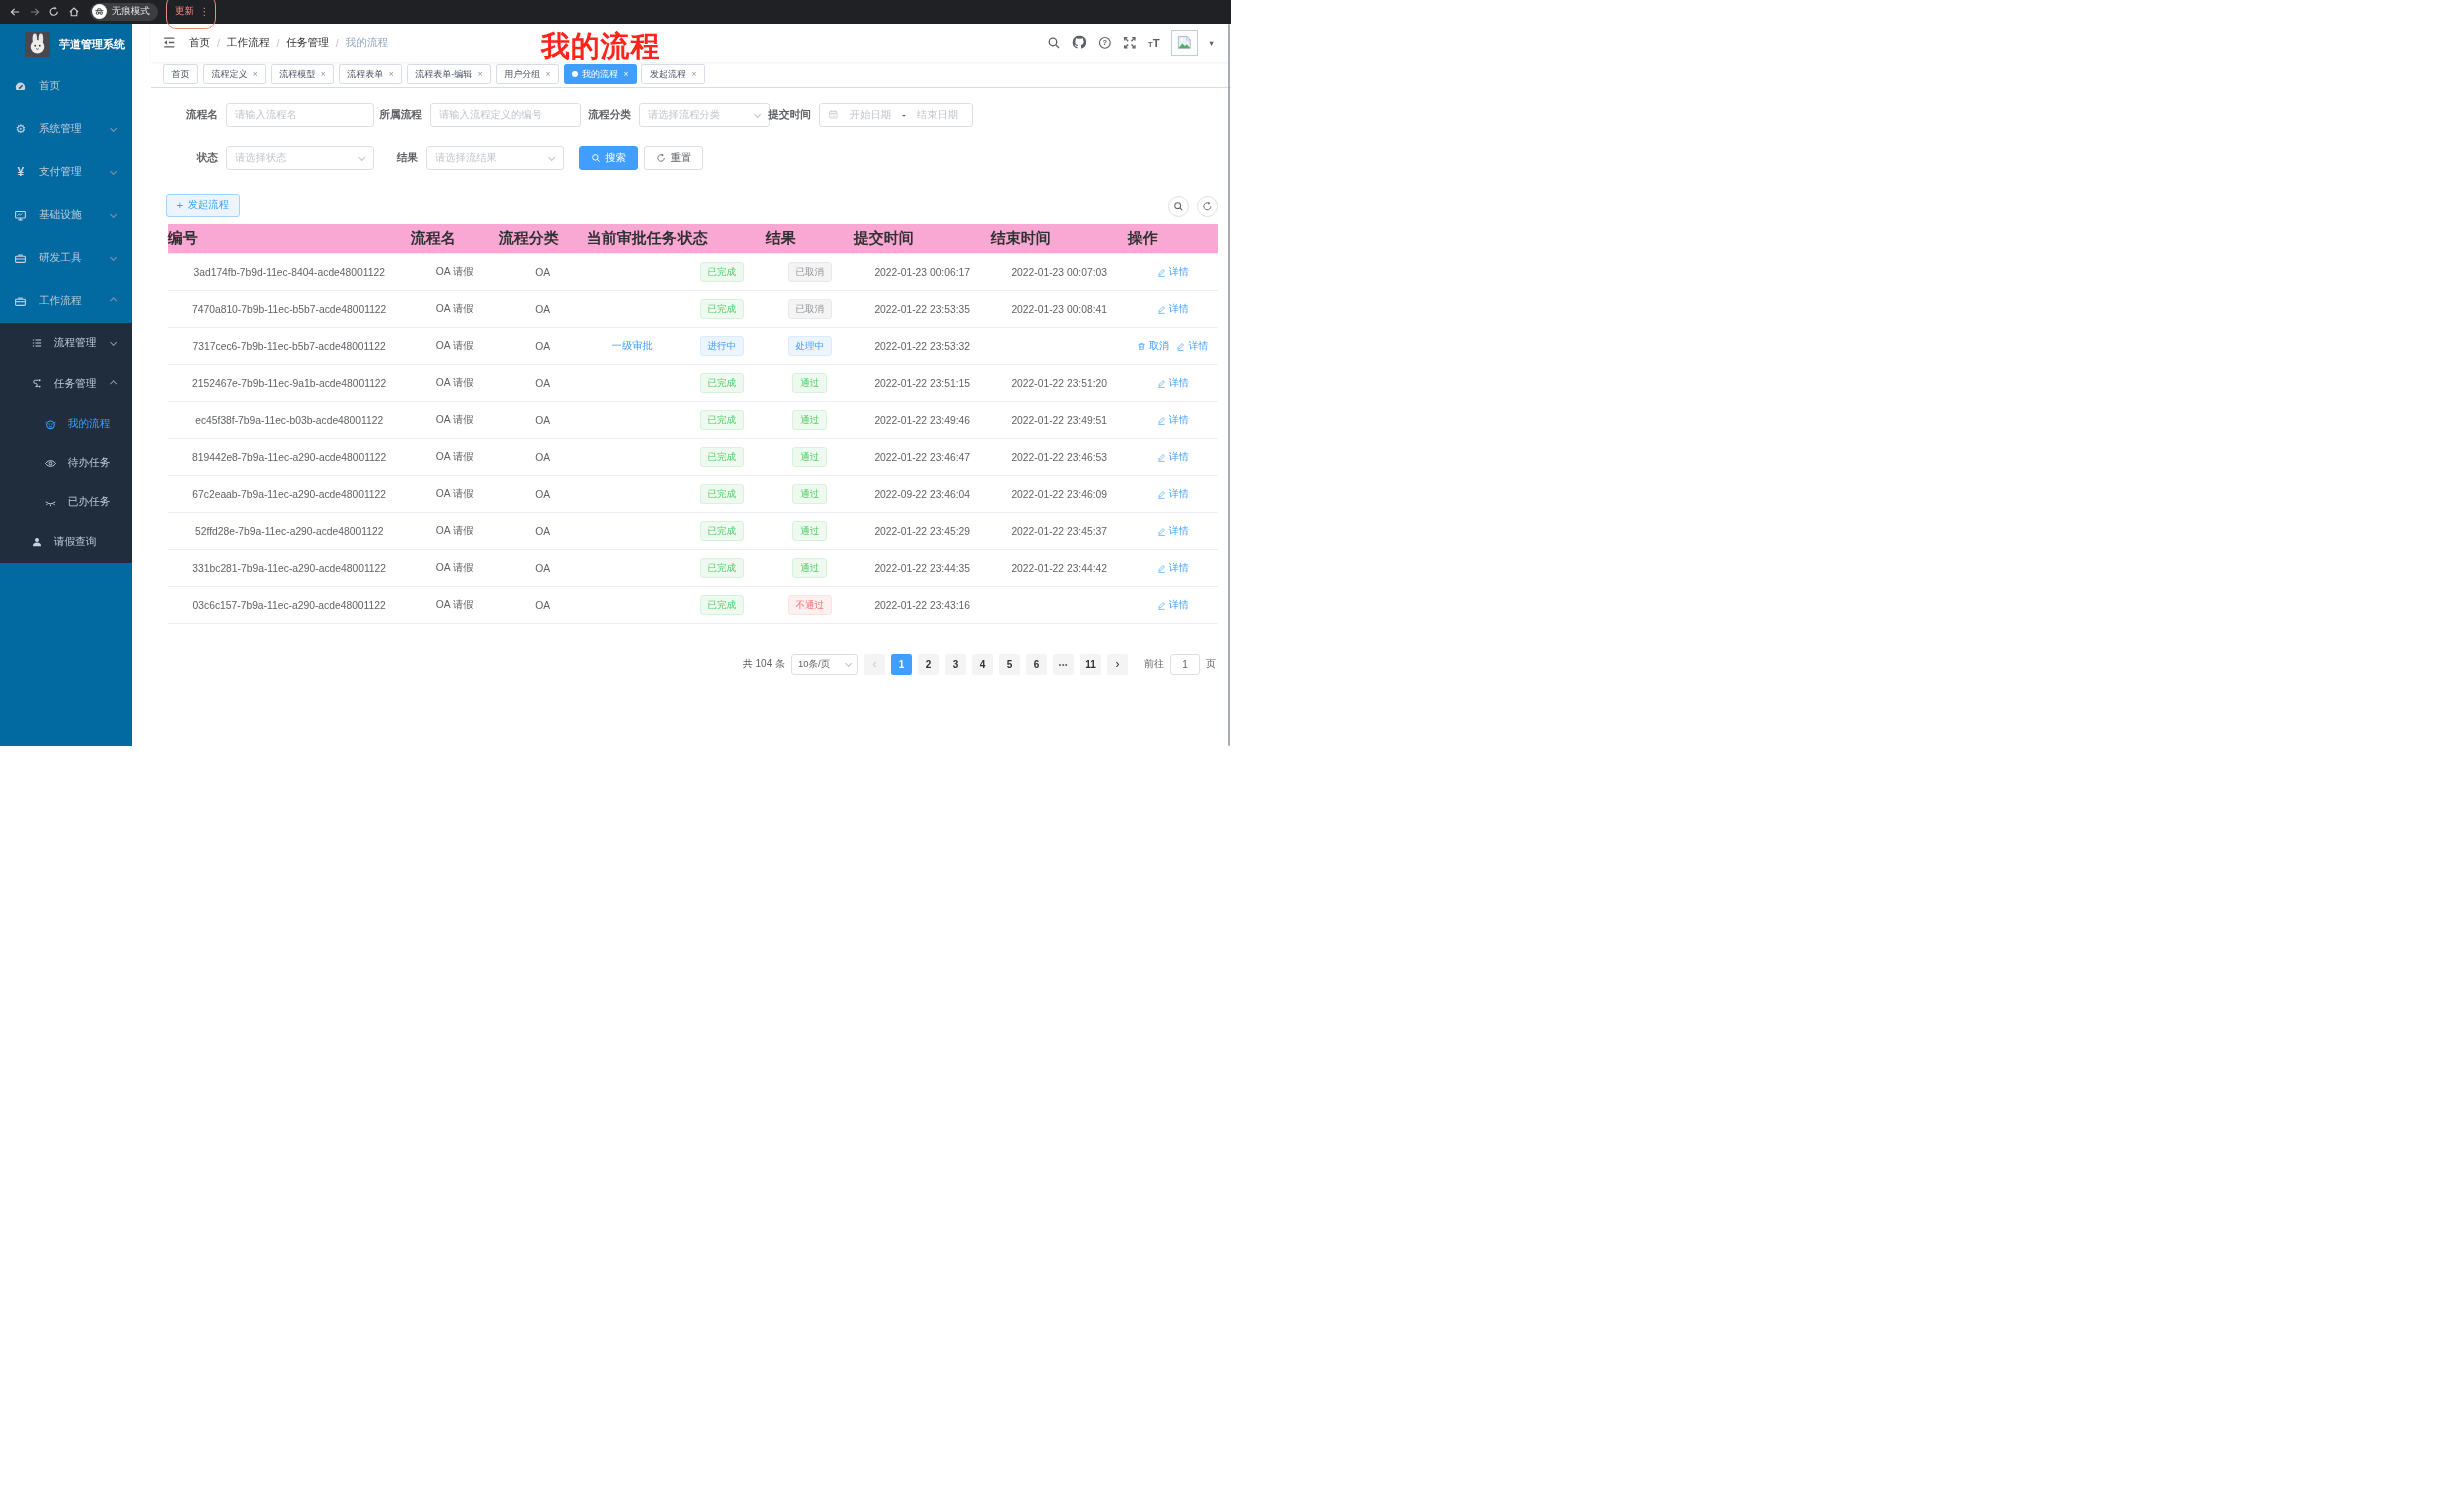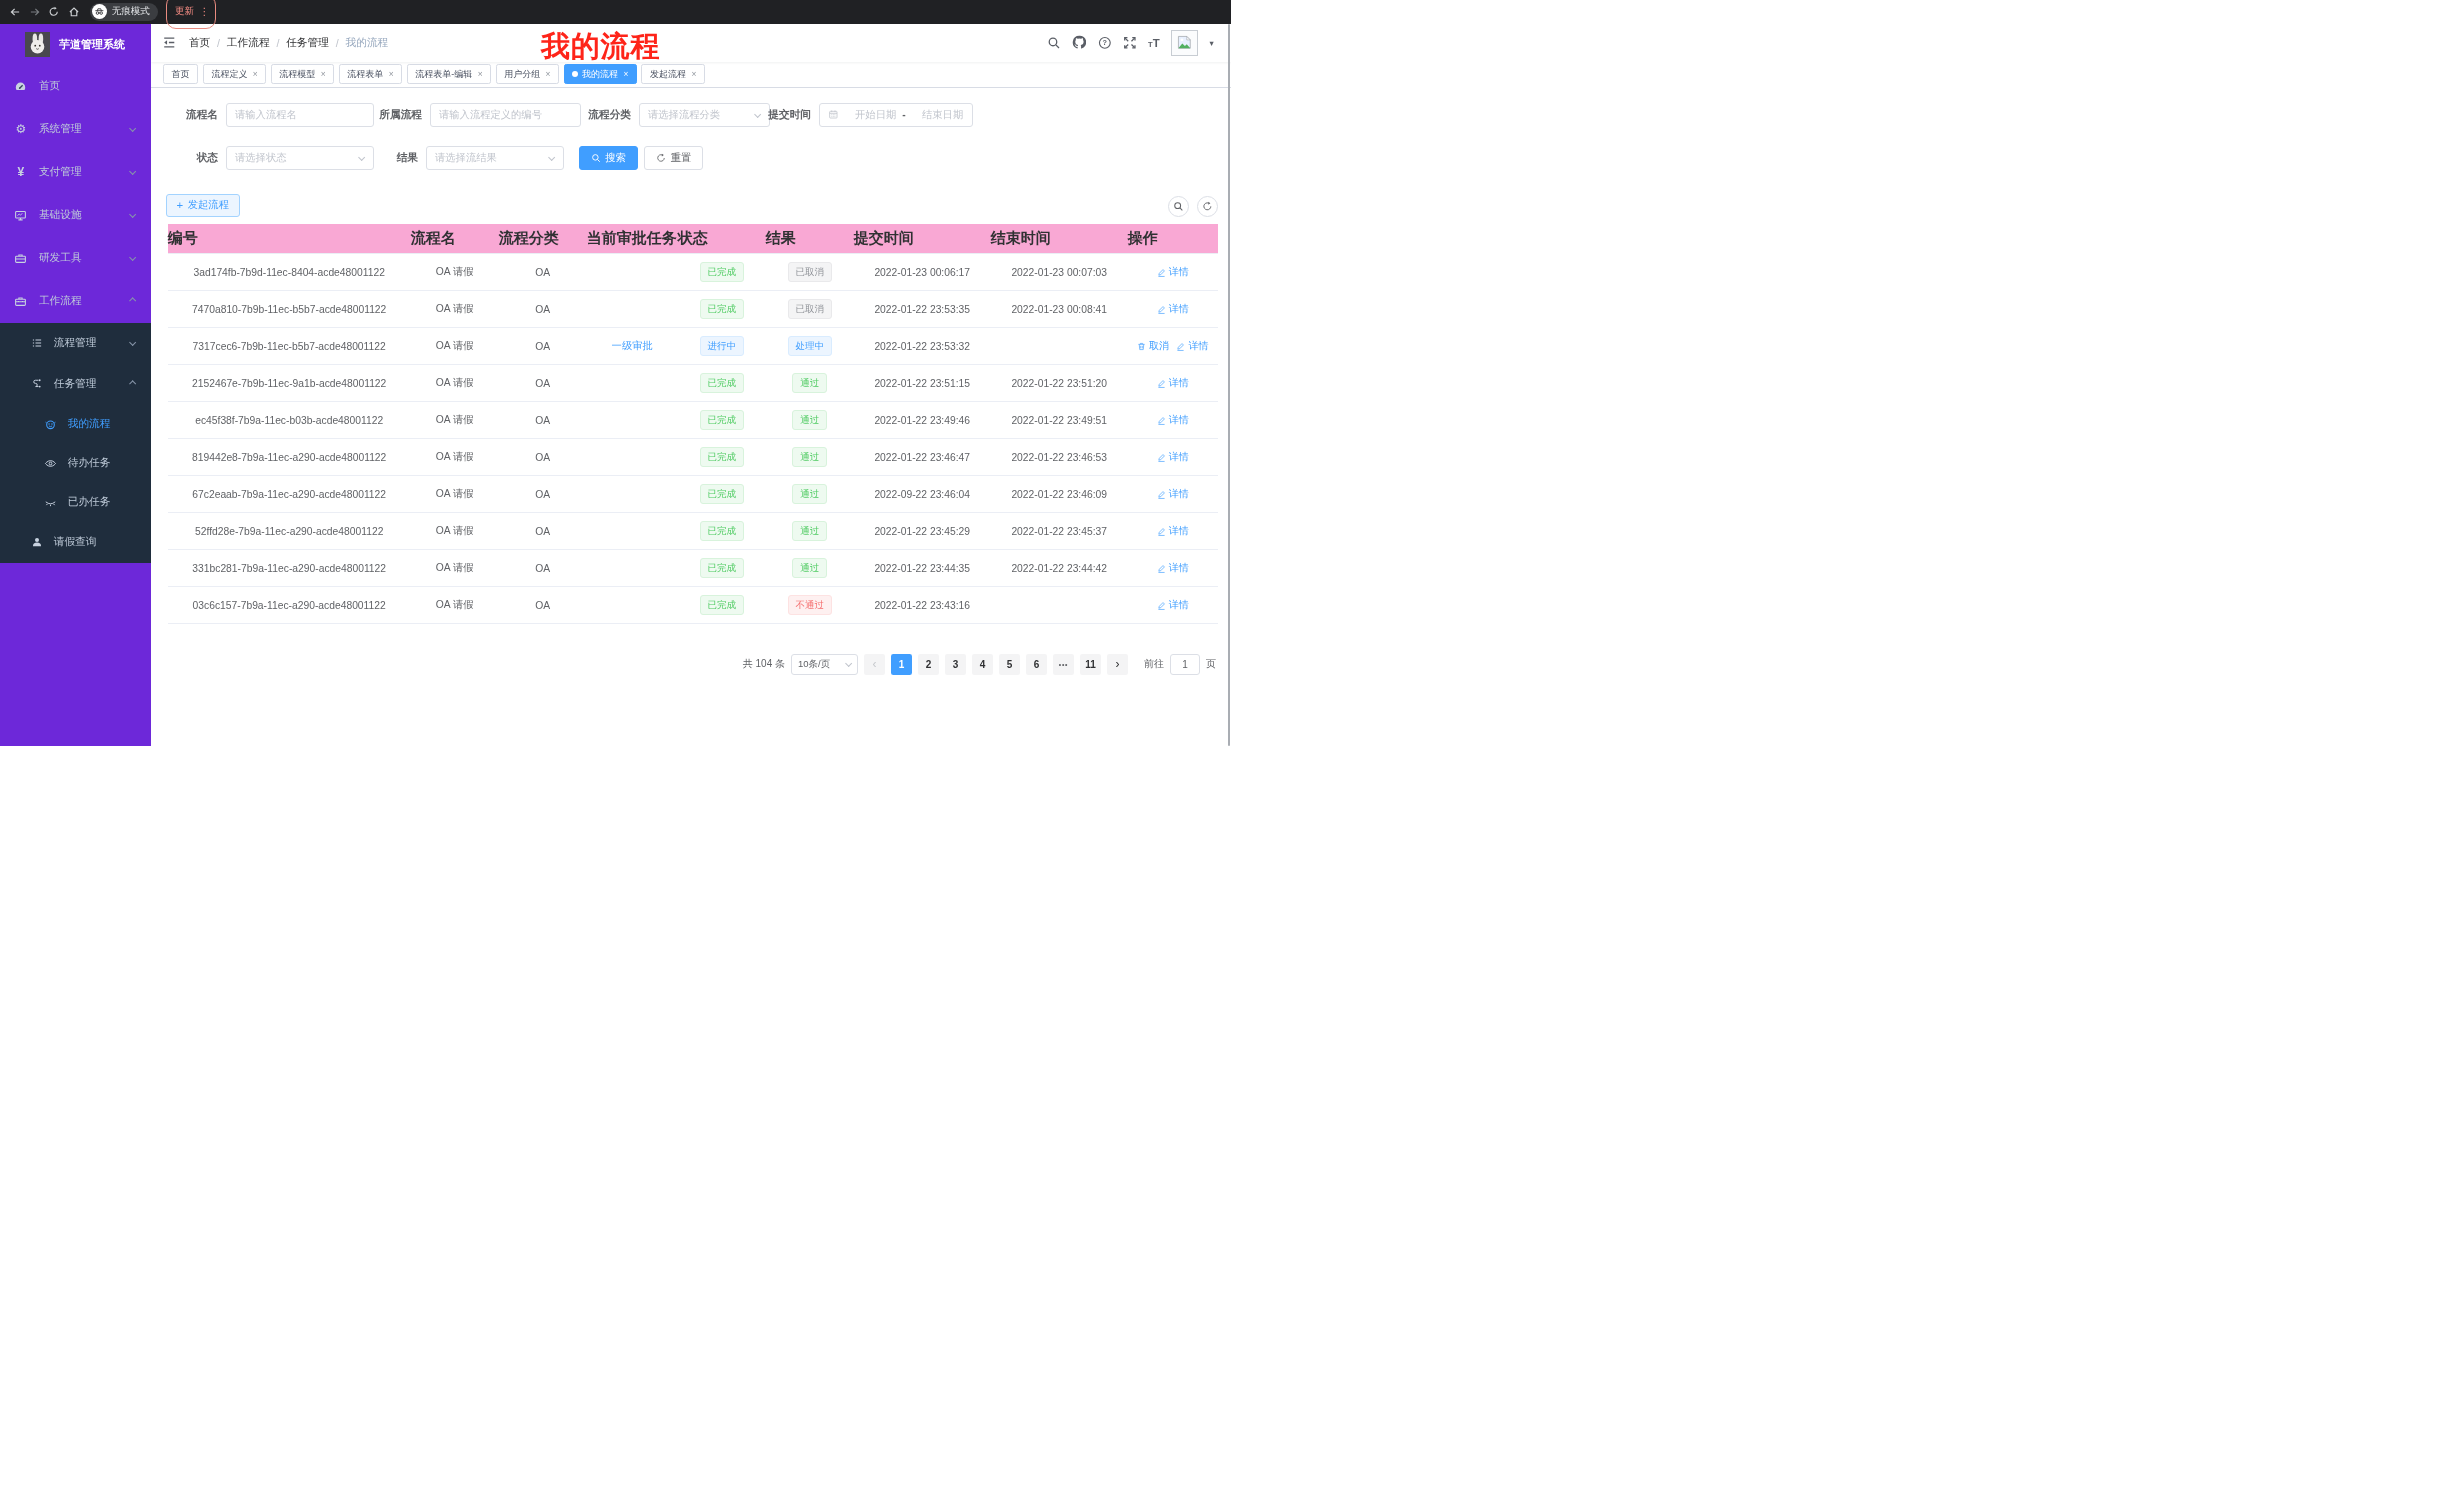--- a/index.html
+++ b/index.html
@@ -14,21 +14,21 @@
 .omnibox{height:16.7px;width:1003px;margin-left:4.6px;background:#35363a;border-radius:8.4px;display:flex;align-items:center;padding:0 7.6px;gap:5.3px;color:#9aa0a6;font-size:9.5px}
 .omni-sep{width:0.8px;height:10px;background:#5f6368}
 .url{color:#e8eaed;font-size:9.5px;white-space:nowrap}
 .url .path{color:#9aa0a6}
 .omni-spacer{flex:1}
 .incog{height:18px;margin-left:6px;background:#3b3d41;border-radius:9px;display:flex;align-items:center;gap:5.3px;padding:0 8.4px 0 1.5px;color:#e8eaed;font-size:9.5px;white-space:nowrap}
 .incog-circle{width:15px;height:15px;border-radius:50%;background:#fff;color:#202124;display:flex;align-items:center;justify-content:center}
 .update-pill{height:34px;margin-left:6px;border:1.1px solid #e98b80;border-radius:10px;display:flex;align-items:center;gap:5.3px;padding:0 5.3px 0 8.4px;color:#f28b82;font-size:9.5px;white-space:nowrap}
 .update-pill .dots{font-size:10px;letter-spacing:0}
 
-.sidebar{position:absolute;left:0;top:23.6px;bottom:0;width:151px;background:#6d28d9;color:#bfcbd9;z-index:10}
+.sidebar{position:absolute;left:0;top:23.6px;bottom:0;width:132px;background:#0369a1;color:#bfcbd9;z-index:10}
 .logo-row{height:41px;display:flex;align-items:center;padding-left:25px;gap:9px}
 .logo-title{color:#fff;font-weight:700;font-size:11px;white-space:nowrap}
 .m-item{height:43px;display:flex;align-items:center;padding:0 13px 0 13.7px;gap:10.7px;cursor:pointer;font-size:10.7px}
 .m-item .mi{width:14.5px;display:flex;justify-content:center;color:#c8d2e0}
 .m-item .lbl{flex:1;white-space:nowrap}
 .glyph-ic{font-size:12px;line-height:1;color:#c8d2e0;font-style:normal}
 .chev{width:5.3px;height:5.3px;border-right:1.1px solid #8795a9;border-bottom:1.1px solid #8795a9;transform:rotate(45deg);flex:none;margin-right:2.3px}
 .chev.up{transform:rotate(225deg)}
 .sub{background:#1f2d3d}
 .s-item{height:41px;display:flex;align-items:center;padding:0 13px 0 30px;gap:10px;cursor:pointer}
@@ -59,21 +59,21 @@
 .tab .dot{width:6px;height:6px;border-radius:50%;background:#fff;flex:none}
 
 .fg{position:absolute;display:flex;align-items:center;height:24px}
 .flabel{font-weight:600;color:#606266;font-size:10.7px;margin-right:7.6px;white-space:nowrap}
 .inp{height:24px;border:0.8px solid #dcdfe6;border-radius:3px;background:#fff;display:flex;align-items:center;padding:0 8.4px;font-size:10.3px;cursor:text}
 .ph{color:#c0c4cc;white-space:nowrap}
 .sel{cursor:pointer}
 .sel .arrow{margin-left:auto;border-color:#c0c4cc}
 .datebox{gap:6px;cursor:pointer}
 .datebox .rs{color:#606266;font-weight:700}
-.datebox .ph{flex:1;text-align:right}
+.datebox .ph{flex:1;text-align:center}
 .btn{height:24px;border-radius:3px;display:flex;align-items:center;gap:4.6px;padding:0 10.7px;font-size:10.3px;cursor:pointer;white-space:nowrap}
 .btn-search{background:#409eff;border:0.8px solid #409eff;color:#fff}
 .btn-reset{background:#fff;border:0.8px solid #dcdfe6;color:#606266}
 .btn-create{position:absolute;left:14.5px;top:170px;height:23.6px;background:#ecf5ff;border:0.8px solid #a3d3ff;color:#409eff;border-radius:3px;display:flex;align-items:center;gap:4.6px;padding:0 10px;font-size:10.3px;cursor:pointer}
 .circle-btn{position:absolute;top:172px;width:21px;height:21px;border:0.8px solid #dcdfe6;border-radius:50%;background:#fff;color:#606266;display:flex;align-items:center;justify-content:center;cursor:pointer}
 
 .tbl{position:absolute;left:16.7px;top:200px;width:1049px;border-collapse:collapse;table-layout:fixed;font-size:10.3px;color:#606266}
 .tbl th{height:30px;background:#f9a8d4;color:#303133;font-weight:600;font-size:15px;text-align:left;border-bottom:0.8px solid #ebeef5}
 .tbl td{height:37px;text-align:center;border-bottom:0.8px solid #ebeef5;white-space:nowrap;overflow:hidden}
 .tag{display:inline-block;padding:0 6.8px;height:20px;line-height:18px;border:0.8px solid transparent;border-radius:3px;font-size:9.5px}

